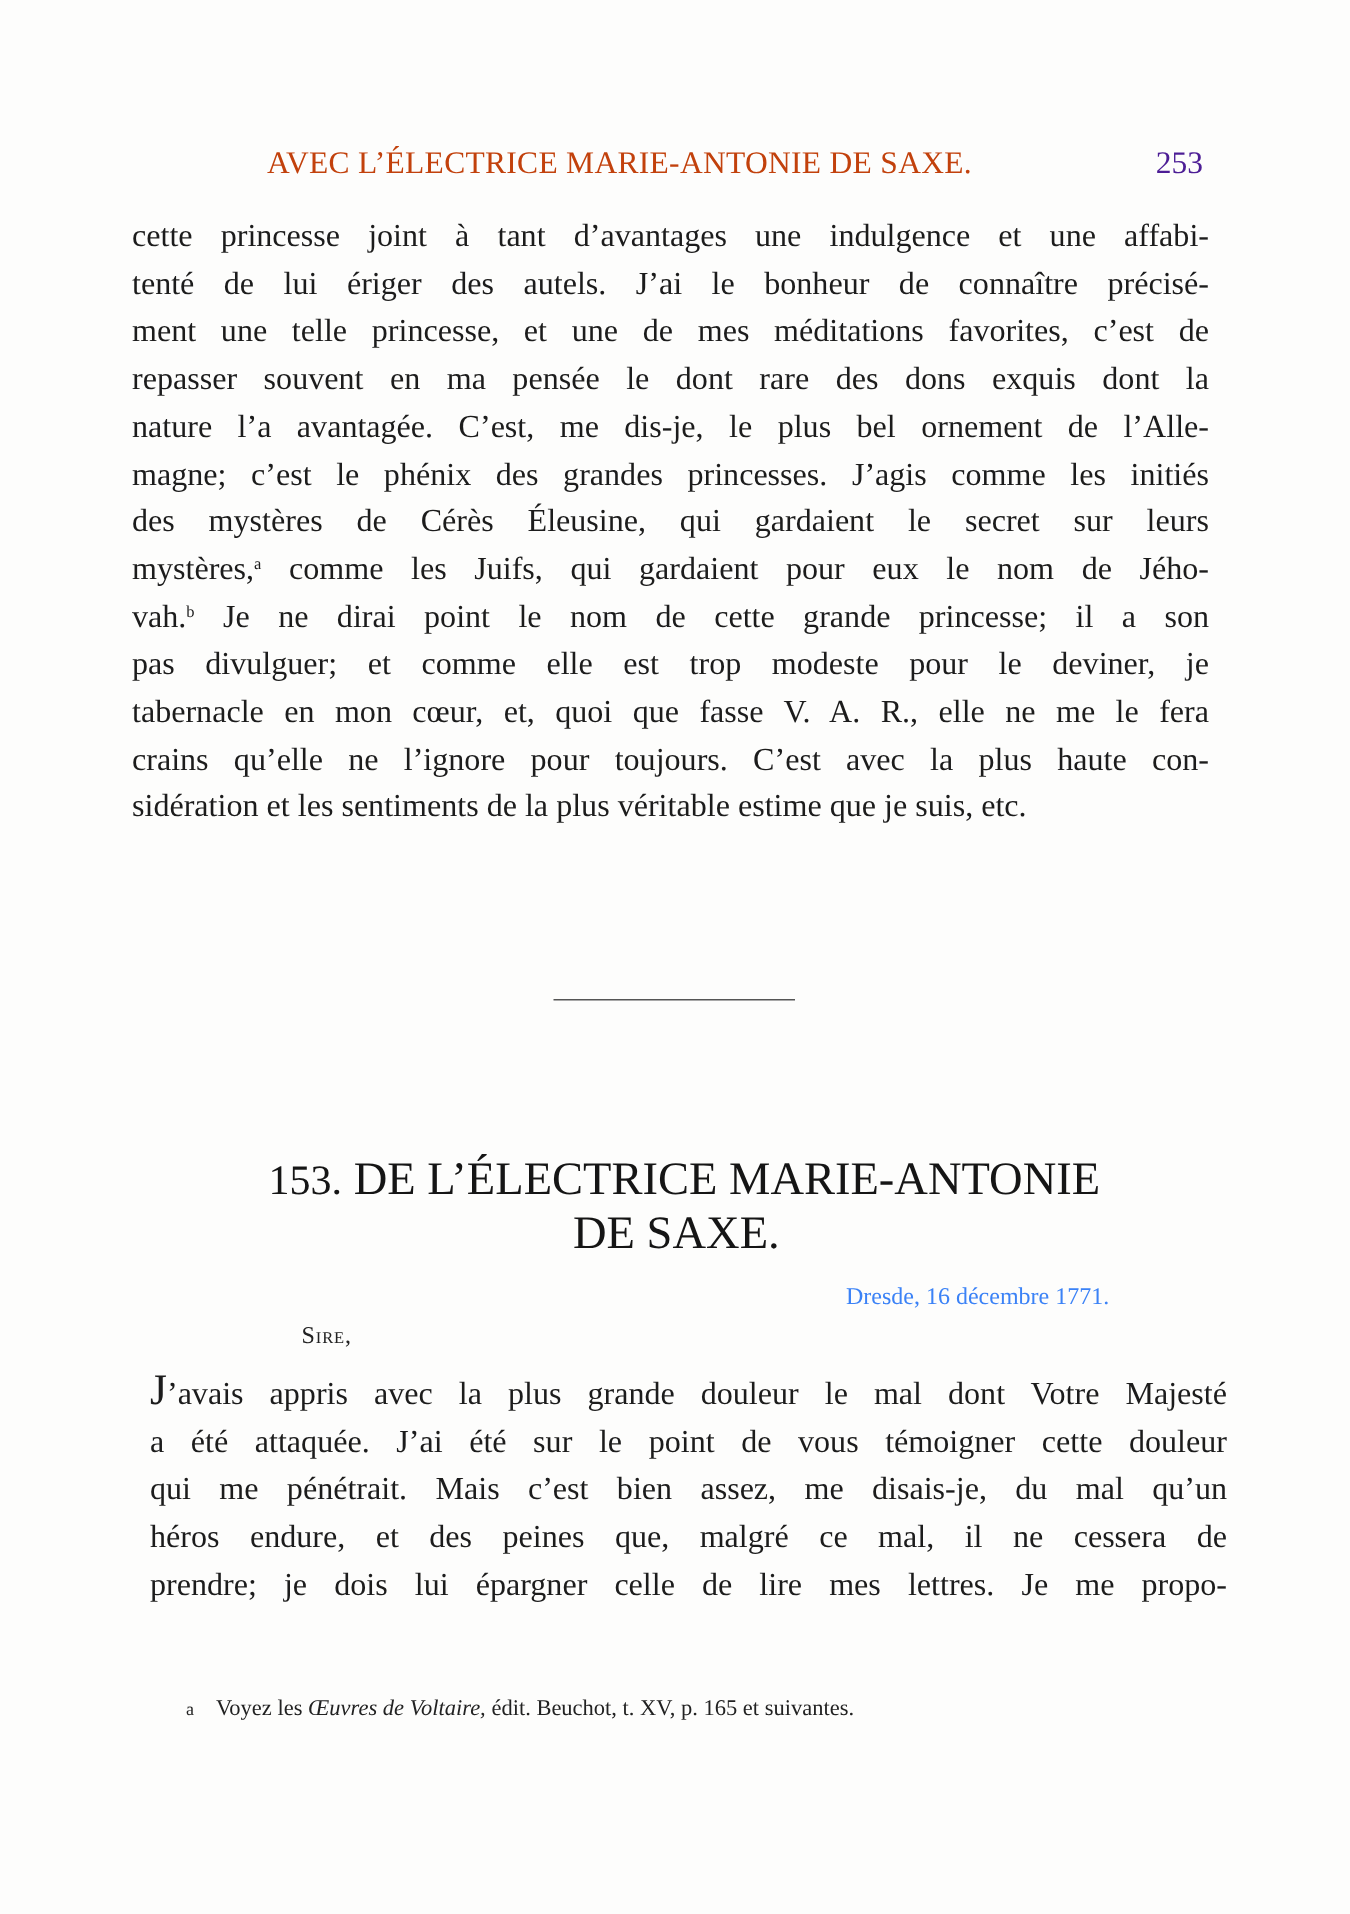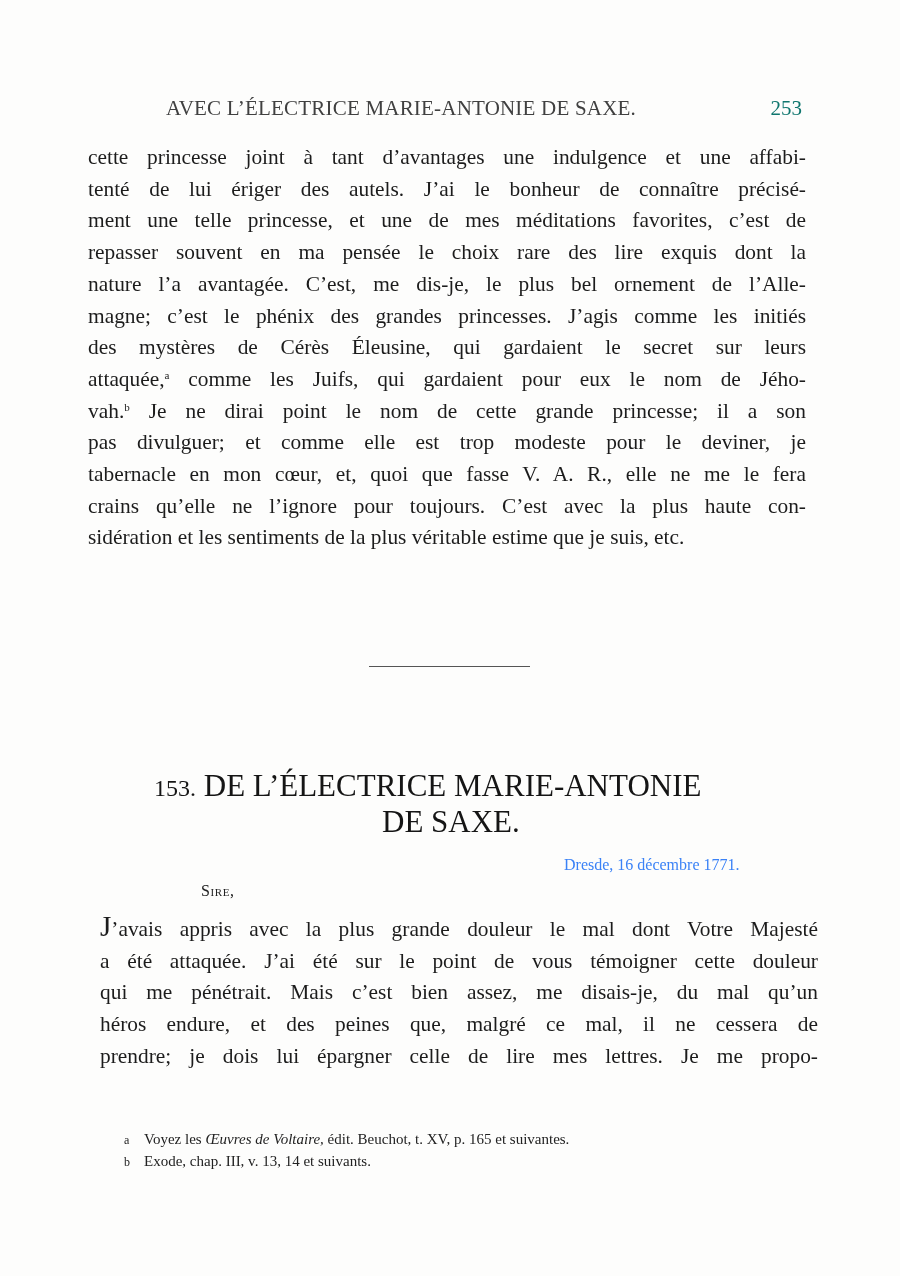--- a/index.html
+++ b/index.html
@@ -17,32 +17,32 @@
     }
     .running-head {
       position: absolute;
       top: 96px;
       left: 160px;
       width: 650px;
       height: 30px;
     }
     .running-title {
       position: absolute;
-      left: 6px;
+      left: 18px;
       top: 0;
       font-size: 21px;
       letter-spacing: 0.2px;
-      color: #404040;
+      color: #c2410c;
     }
     .page-number {
       position: absolute;
       right: 8px;
       top: 0;
       font-size: 21px;
-      color: #0f766e;
+      color: #4c1d95;
     }
     .body-text {
       position: absolute;
       left: 88px;
       width: 718px;
       font-size: 21.4px;
       line-height: 31.7px;
       text-align: justify;
     }
     .body-text .line {
@@ -67,21 +67,22 @@
       position: absolute;
       top: 768px;
       left: 0;
       width: 900px;
       text-align: center;
       font-size: 31px;
       line-height: 36px;
       color: #151515;
     }
     .letter-title .num {
-      font-size: 24px;
+      font-size: 28px;
+      margin-left: 25px;
     }
     .letter-title .l1 { position: absolute; left: 154px; top: 0; white-space: nowrap; }
     .letter-title .l2 { position: absolute; left: 382px; top: 36px; white-space: nowrap; }
     .dateline {
       position: absolute;
       top: 856px;
       left: 564px;
       font-size: 16px;
       color: #3b82f6;
       white-space: nowrap;
@@ -130,25 +131,25 @@
 
 <div class="running-head">
   <span class="running-title">AVEC L’ÉLECTRICE MARIE-ANTONIE DE SAXE.</span>
   <span class="page-number">253</span>
 </div>
 
 <div class="body-text" id="para1">
   <span class="line">cette princesse joint à tant d’avantages une indulgence et une affabi-</span>
   <span class="line">tenté de lui ériger des autels.  J’ai le bonheur de connaître précisé-</span>
   <span class="line">ment une telle princesse, et une de mes méditations favorites, c’est de</span>
-  <span class="line">repasser souvent en ma pensée le choix rare des lire exquis dont la</span>
+  <span class="line">repasser souvent en ma pensée le dont rare des dons exquis dont la</span>
   <span class="line">nature l’a avantagée.  C’est, me dis-je, le plus bel ornement de l’Alle-</span>
   <span class="line">magne; c’est le phénix des grandes princesses.  J’agis comme les initiés</span>
   <span class="line">des mystères de Cérès Éleusine, qui gardaient le secret sur leurs</span>
-  <span class="line"><span>attaquée,</span><sup class="note">a</sup> <span>comme les Juifs, qui gardaient pour eux le nom de Jého-</span></span>
+  <span class="line"><span>mystères,</span><sup class="note">a</sup> <span>comme les Juifs, qui gardaient pour eux le nom de Jého-</span></span>
   <span class="line"><span>vah.</span><sup class="note">b</sup>  <span>Je ne dirai point le nom de cette grande princesse; il a son</span></span>
   <span class="line">pas divulguer; et comme elle est trop modeste pour le deviner, je</span>
   <span class="line">tabernacle en mon cœur, et, quoi que fasse V. A. R., elle ne me le fera</span>
   <span class="line">crains qu’elle ne l’ignore pour toujours.  C’est avec la plus haute con-</span>
   <span class="line last">sidération et les sentiments de la plus véritable estime que je suis, etc.</span>
 </div>
 
 <div class="separator"></div>
 
 <div class="letter-title">
@@ -165,16 +166,13 @@
   <span class="line">a été attaquée.  J’ai été sur le point de vous témoigner cette douleur</span>
   <span class="line">qui me pénétrait.  Mais c’est bien assez, me disais-je, du mal qu’un</span>
   <span class="line">héros endure, et des peines que, malgré ce mal, il ne cessera de</span>
   <span class="line">prendre; je dois lui épargner celle de lire mes lettres.  Je me propo-</span>
 </div>
 
 <div class="footnotes">
   <div class="footnote">
     <span class="fn-mark">a</span><span>Voyez les </span><span class="italic">Œuvres de Voltaire,</span><span> édit. Beuchot, t. XV, p. 165 et suivantes.</span>
   </div>
-  <div class="footnote">
-    <span class="fn-mark">b</span><span>Exode, chap. III, v. 13, 14 et suivants.</span>
-  </div>
 </div>
 
 </body></html>

